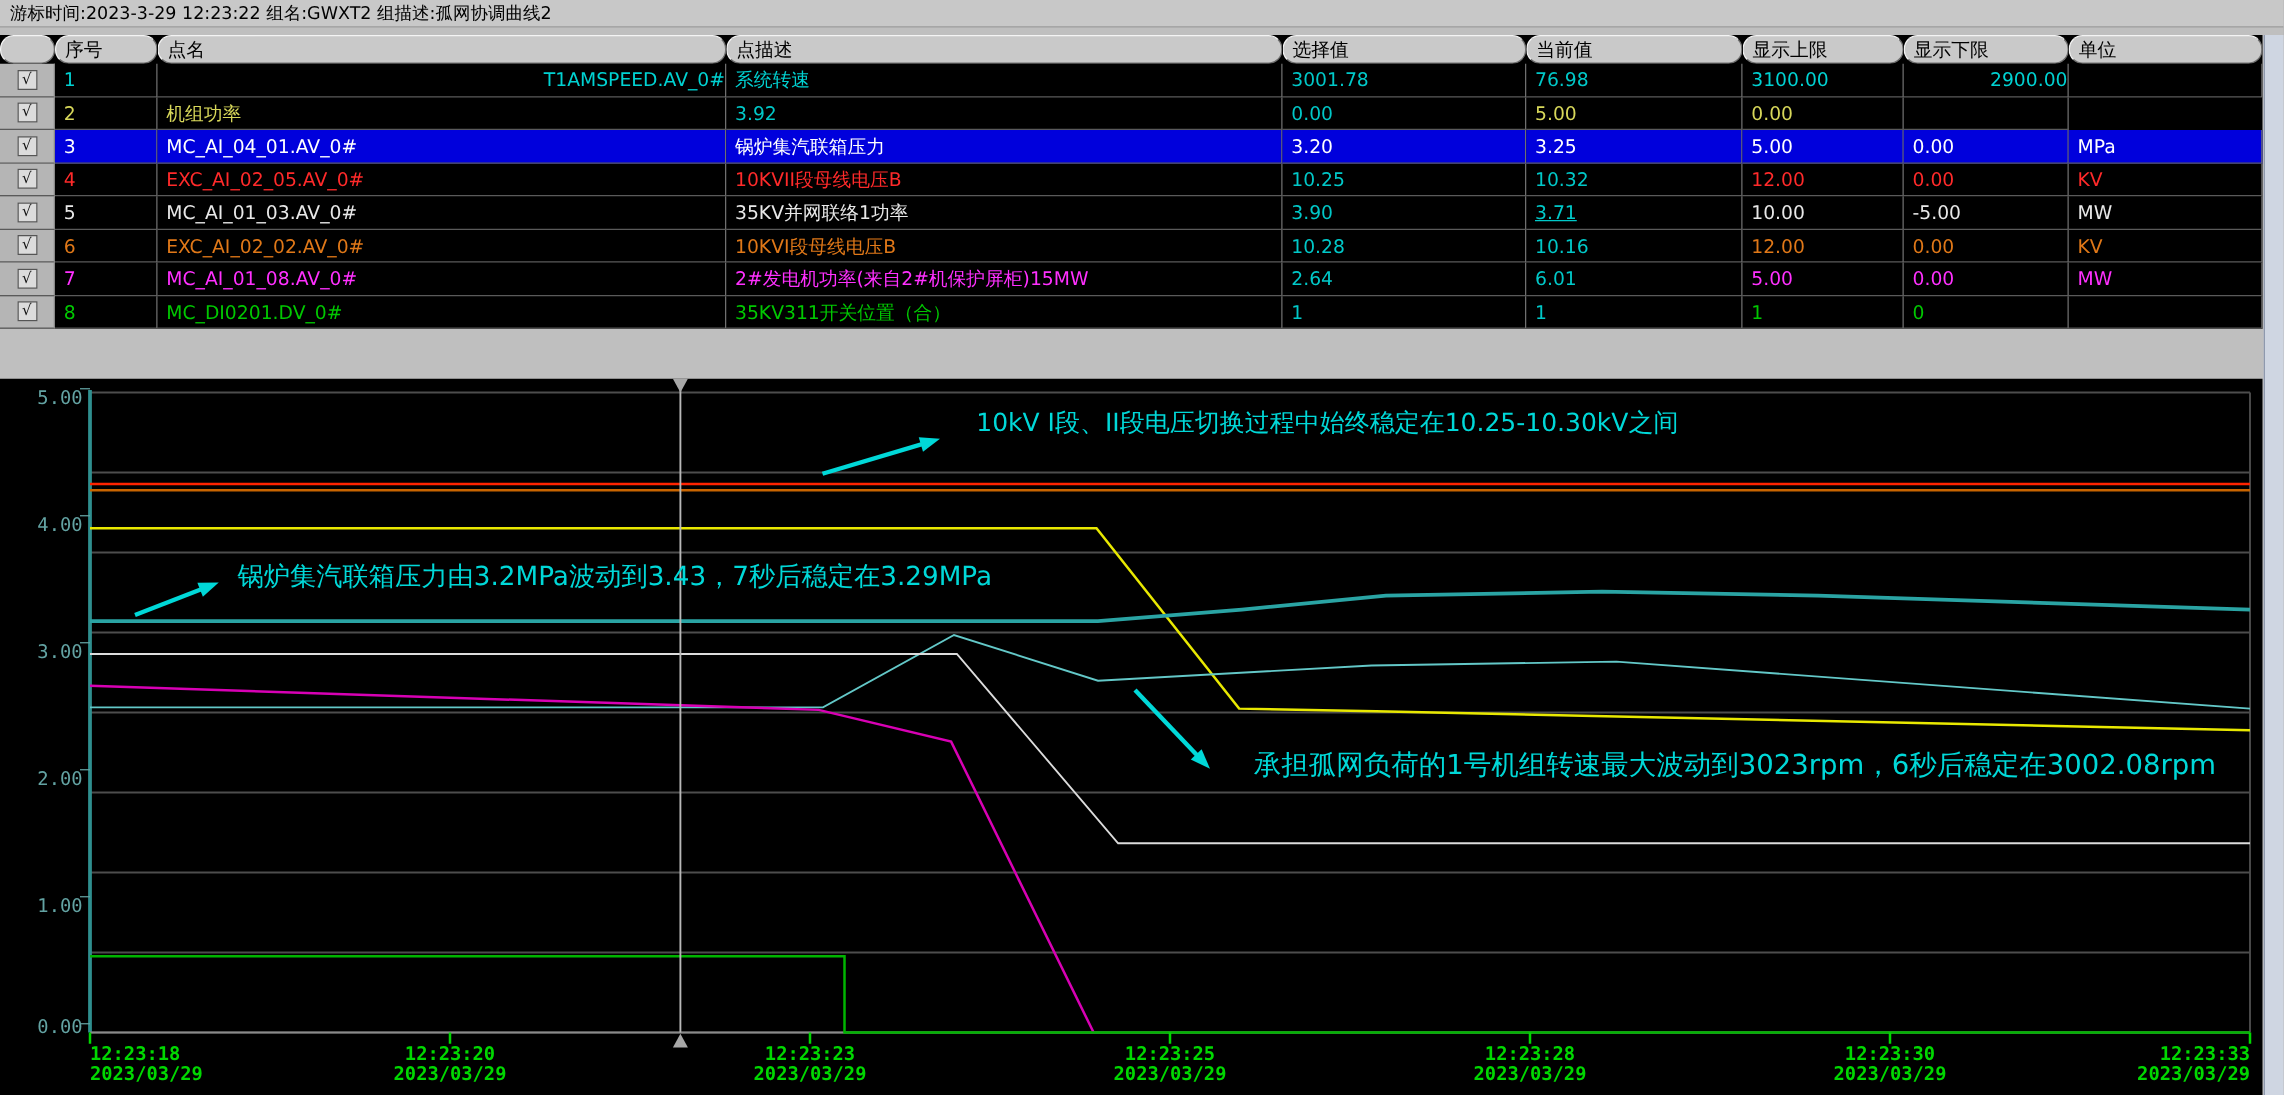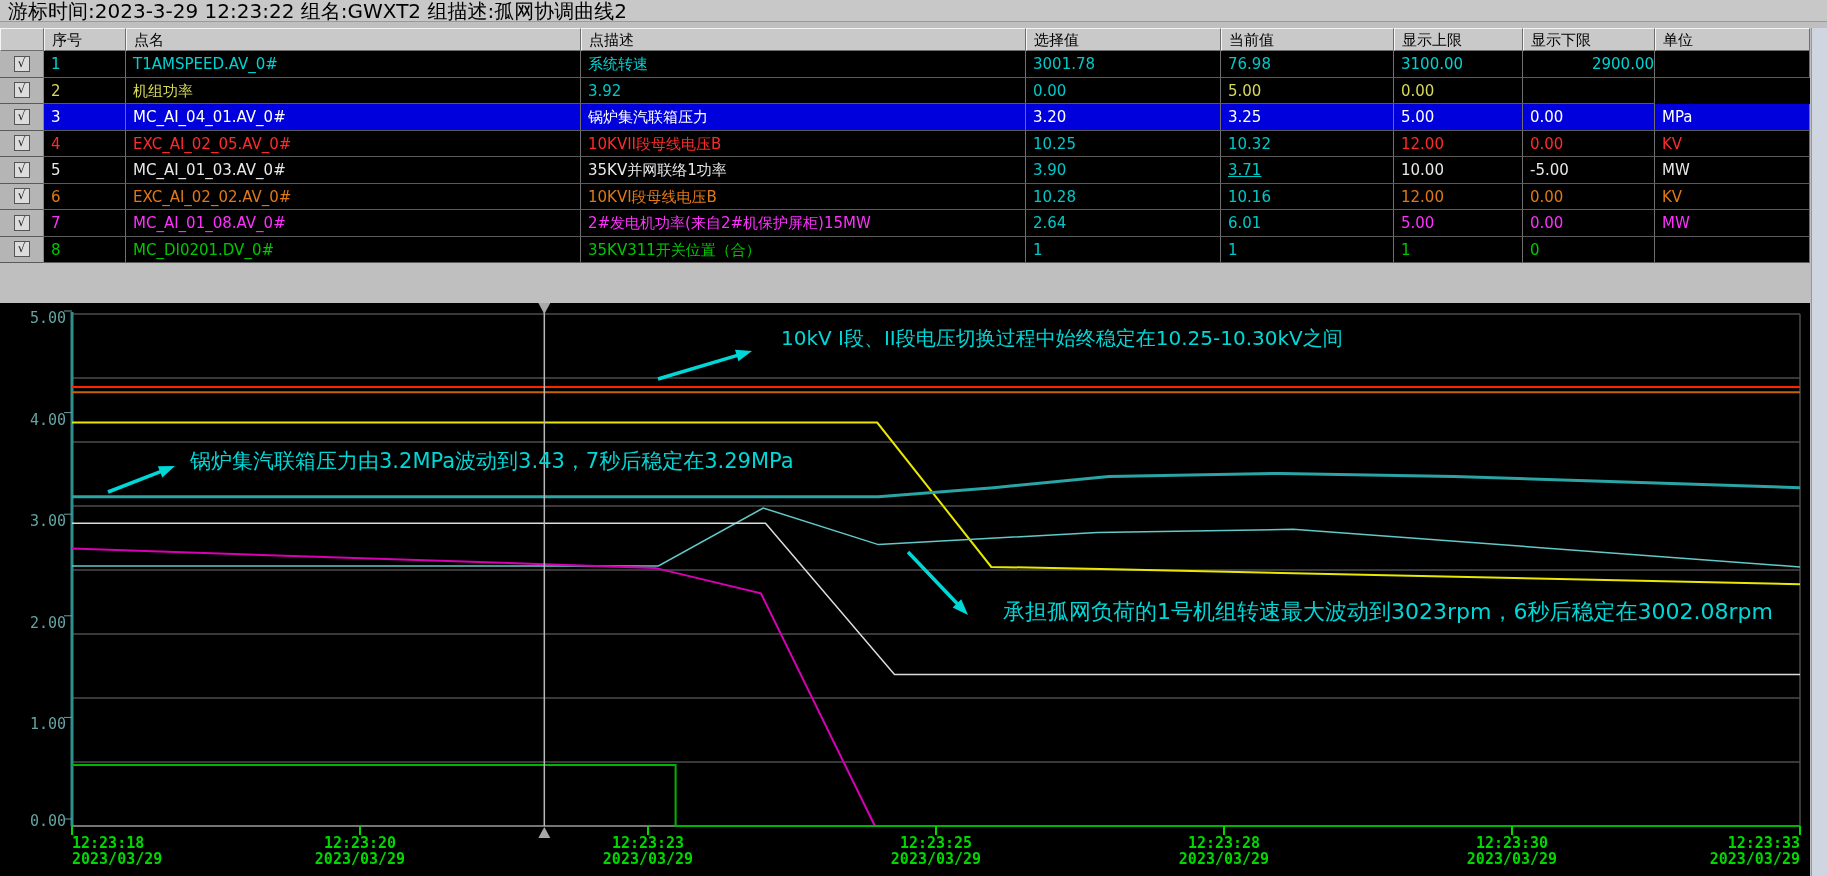--- a/index.html
+++ b/index.html
@@ -1,26 +1,26 @@
 <!DOCTYPE html>
 <html><head>
 <meta charset="utf-8">
 <style>
   html,body{margin:0;padding:0;background:#bfbfbf;}
   #screen{position:relative;width:1827px;height:876px;background:#bfbfbf;overflow:hidden;
           font-family:"DejaVu Sans",sans-serif;}
   
   #titlebar{position:absolute;left:0;top:0;width:1827px;height:22px;background:#c8c8c8;
-            border-bottom:1px solid #9a9a9a;color:#000;font-size:20px;line-height:22px;
+            border-bottom:1px solid #9a9a9a;color:#000;font-size:14px;line-height:22px;
             padding-left:8px;box-sizing:border-box;white-space:nowrap;}
   
   #ptable{position:absolute;left:0;top:28px;width:1810px;background:#000;}
   .trow{display:grid;grid-template-columns:44px 82px 455px 445px 195px 173px 129px 132px 155px;}
   .hrow .cell{background:#c9c9c9;color:#000;border-top:1px solid #f4f4f4;border-left:1px solid #f4f4f4;
-              border-right:1px solid #6e6e6e;border-bottom:1px solid #6e6e6e;height:23px;line-height:22px;}
+              border-right:1px solid #6e6e6e;border-bottom:1px solid #6e6e6e;height:23px;line-height:22px;border-radius:11px;}
   .cell{font-size:15px;line-height:26px;height:26.5px;padding:0 0 0 7px;box-sizing:border-box;
         border-right:1px solid #6f6f6f;border-bottom:1px solid #5a5a5a;overflow:hidden;white-space:nowrap;}
   .cbcell{background:#b5b5b5;border-right:1px solid #888;display:flex;align-items:center;justify-content:center;padding:0;}
   .cbbox{width:14px;height:14px;background:#dcdcdc;border:1px solid #555;color:#111;font-size:12px;
          line-height:13px;text-align:center;}
   
   #chartpanel{position:absolute;left:0;top:303px;width:1810px;height:573px;background:#000;}
   #rightstrip{position:absolute;left:1811px;top:28px;width:16px;height:848px;background:#cfd6e2;
               border-left:1px solid #8e99ad;}
   #overlay{position:absolute;left:0;top:0;}
@@ -45,21 +45,21 @@
         <div class="cell">当前值</div>
         <div class="cell">显示上限</div>
         <div class="cell">显示下限</div>
         <div class="cell">单位</div>
       </div>
       <div class="trow">
         <div class="cell cbcell">
           <div class="cbbox">√</div>
         </div>
         <div class="cell" style="color: rgb(0, 210, 210);">1</div>
-        <div class="cell" style="color: rgb(0, 210, 210);">T1AMSPEED.AV_0#</div>
+        <div class="cell" style="color: rgb(0, 210, 210); text-align: right;">T1AMSPEED.AV_0#</div>
         <div class="cell" style="color: rgb(0, 210, 210);">系统转速</div>
         <div class="cell" style="color: rgb(0, 200, 200);">3001.78</div>
         <div class="cell" style="color: rgb(0, 200, 200);">76.98</div>
         <div class="cell" style="color: rgb(0, 210, 210);">3100.00</div>
         <div class="cell" style="color: rgb(0, 210, 210); text-align: right;">2900.00</div>
         <div class="cell" style="color: rgb(0, 210, 210);"></div>
       </div>
       <div class="trow">
         <div class="cell cbcell">
           <div class="cbbox">√</div>

